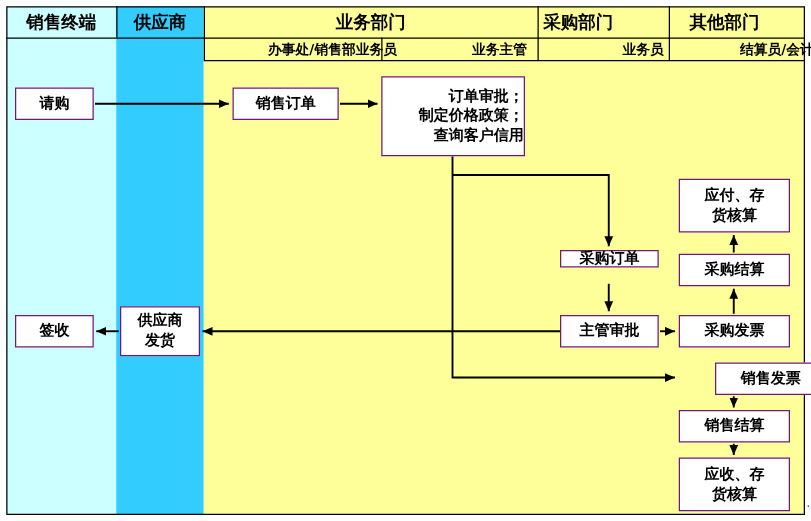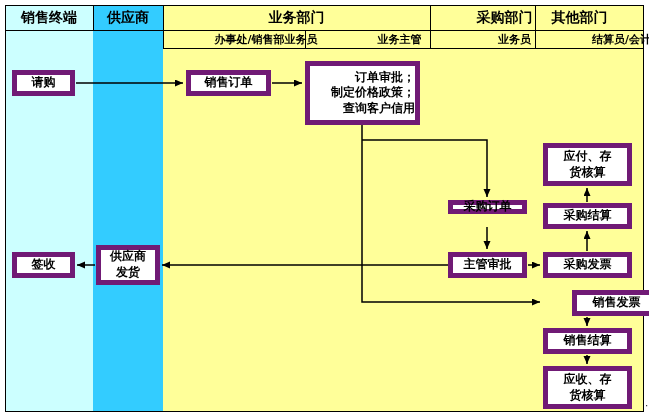--- a/index.html
+++ b/index.html
@@ -29,21 +29,21 @@
   .h1, .h2 { position:absolute; display:flex; align-items:center; justify-content:center;
              font-weight:bold; color:#000; white-space:nowrap; }
   .h1 { top:5px;  height:25px; font-size:14px; }
   .h2 { top:30px; height:18px; font-size:11px;margin-left:32px; }
 
   
   svg.edges { position:absolute; left:0; top:0; }
   .edge { stroke:#000; stroke-width:1.5; fill:none; }
 
   
-  .node { position:absolute; background:#FFFFFF; border:5px solid #701a75;
+  .node { position:absolute; background:#FFFFFF; border:1px solid #701a75;
           display:flex; flex-direction:column; align-items:center; justify-content:center;
           font-size:12px; font-weight:bold; color:#000; line-height:1.3; text-align:center; }
   .node span { display:block; white-space:nowrap; }
   .node-left { align-items:flex-end; text-align:left; padding-left:5px; }
 
   .corner { position:absolute; right:1px; bottom:6px; font-size:9px; color:#000; line-height:1; }
 </style>
 </head>
 <body>
 
@@ -58,21 +58,21 @@
   <div class="hline hline-2"></div>
   <div class="vline v-93"></div>
   <div class="vline v-163"></div>
   <div class="vline v-305"></div>
   <div class="vline v-430"></div>
   <div class="vline v-535"></div>
 
   <div class="h1" style="left:5px;   width:88px;">销售终端</div>
   <div class="h1" style="left:93px;  width:70px;">供应商</div>
   <div class="h1" style="left:163px; width:267px;">业务部门</div>
-  <div class="h1" style="left:452px; width:105px;">采购部门</div>
+  <div class="h1" style="left:410px; width:105px;">采购部门</div>
   <div class="h1" style="left:535px; width:89px;">其他部门</div>
 
   <div class="h2" style="left:163px; width:142px;">办事处/销售部业务员</div>
   <div class="h2" style="left:305px; width:125px;">业务主管</div>
   <div class="h2" style="left:430px; width:105px;">业务员</div>
   <div class="h2" style="left:535px; width:109px;">结算员/会计</div>
 
   <svg class="edges" width="649" height="417">
     <defs>
       <marker id="ah" markerWidth="9" markerHeight="8" refX="8" refY="3.5" orient="auto" markerUnits="userSpaceOnUse">

